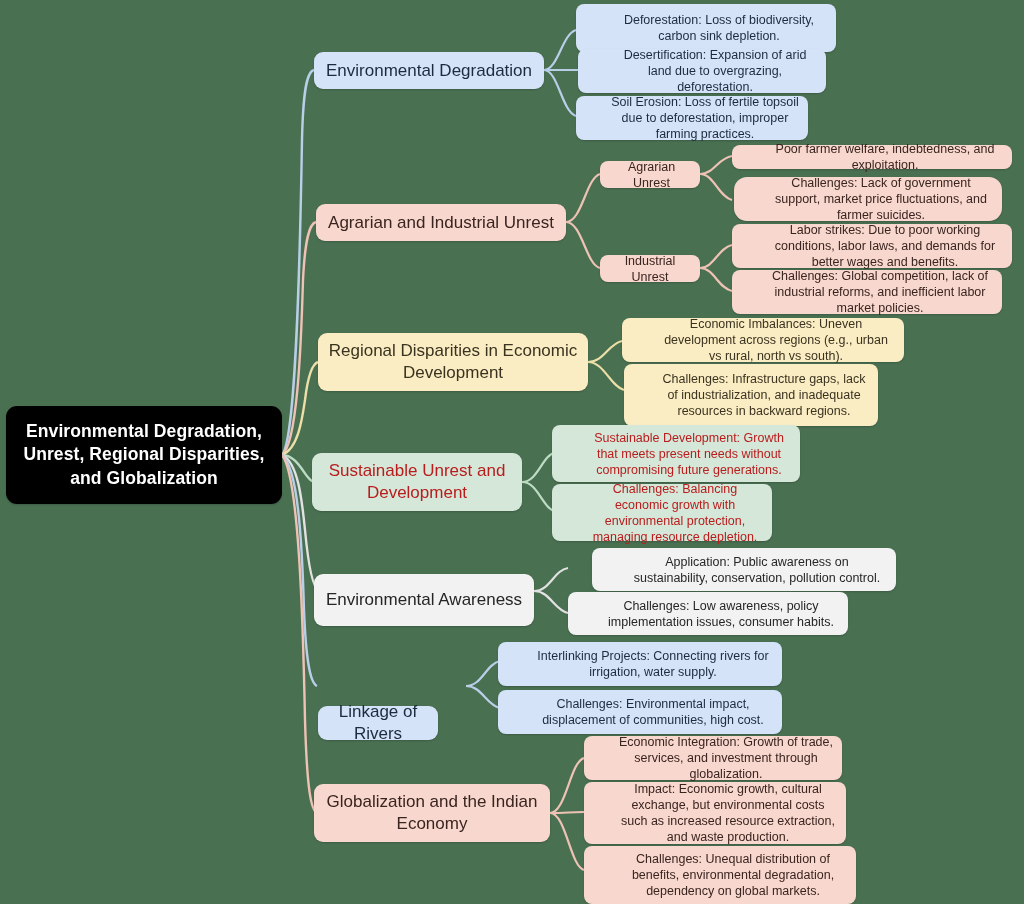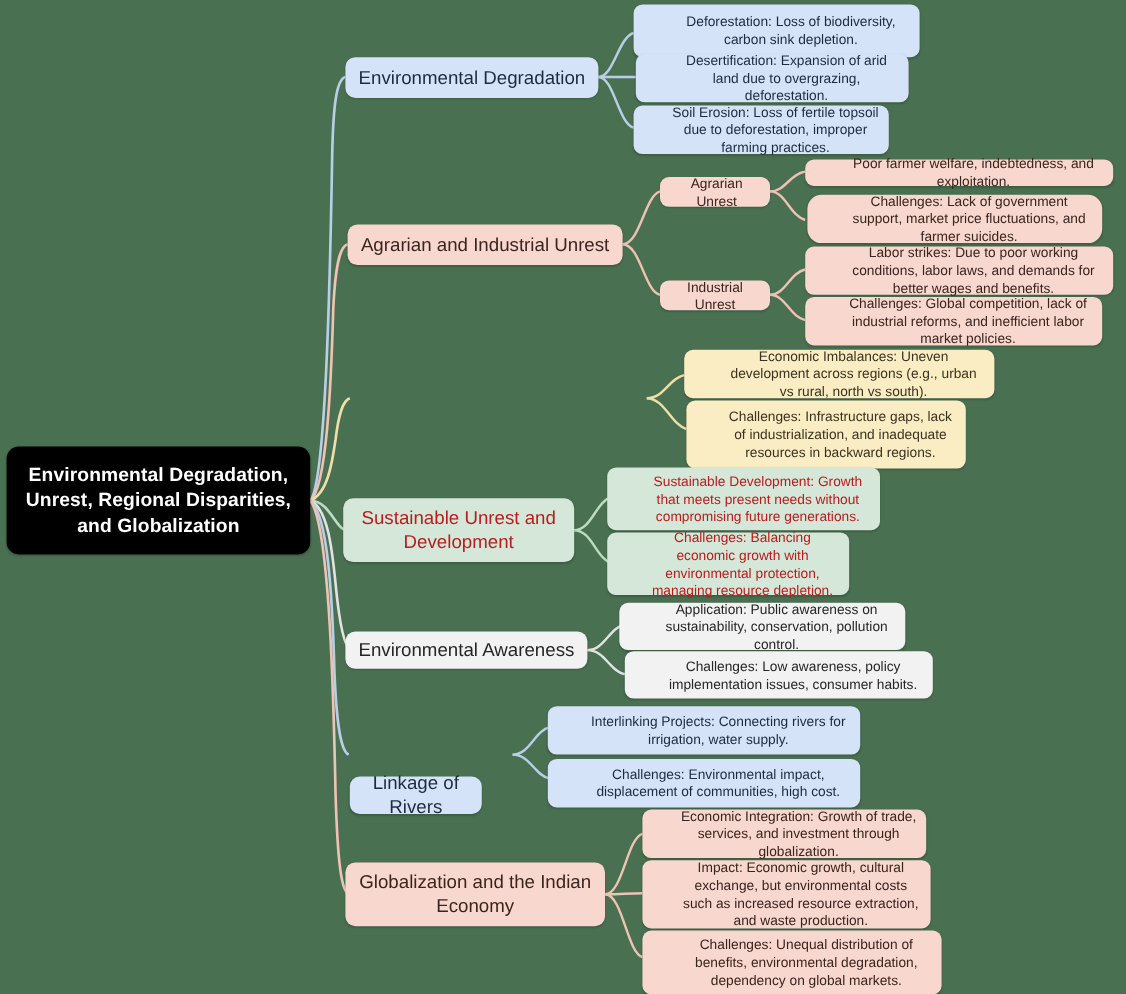--- a/index.html
+++ b/index.html
@@ -132,41 +132,44 @@
   <div class="node sub c-pink" style="left:600px; top:255px; width:100px; height:27px;">
     <span>Industrial Unrest</span>
   </div>
   <div class="node leaf c-pink" style="left:732px; top:224px; width:280px; height:44px;">
     <span>Labor strikes: Due to poor working conditions, labor laws, and demands for better wages and benefits.</span>
   </div>
   <div class="node leaf c-pink" style="left:732px; top:270px; width:270px; height:44px;">
     <span>Challenges: Global competition, lack of industrial reforms, and inefficient labor market policies.</span>
   </div>
 
+  <div class="node branch c-cream" style="left:318px; top:333px; width:270px; height:58px;">
+    <span>Regional Disparities in Economic Development</span>
+  </div>
   <div class="node leaf c-cream" style="left:622px; top:318px; width:282px; height:44px;">
     <span>Economic Imbalances: Uneven development across regions (e.g., urban vs rural, north vs south).</span>
   </div>
   <div class="node leaf c-cream" style="left:624px; top:364px; width:254px; height:62px;">
     <span>Challenges: Infrastructure gaps, lack of industrialization, and inadequate resources in backward regions.</span>
   </div>
 
   <div class="node branch c-mint" style="left:312px; top:453px; width:210px; height:58px;">
     <span>Sustainable Unrest and Development</span>
   </div>
   <div class="node leaf c-mint" style="left:552px; top:425px; width:248px; height:57px;">
     <span>Sustainable Development: Growth that meets present needs without compromising future generations.</span>
   </div>
   <div class="node leaf c-mint" style="left:552px; top:484px; width:220px; height:57px;">
     <span>Challenges: Balancing economic growth with environmental protection, managing resource depletion.</span>
   </div>
 
-  <div class="node branch c-gray" style="left:314px; top:574px; width:220px; height:34px;">
+  <div class="node branch c-gray" style="left:314px; top:574px; width:220px; height:52px;">
     <span>Environmental Awareness</span>
   </div>
-  <div class="node leaf c-gray" style="left:563px; top:548px; width:260px; height:43px;">
+  <div class="node leaf c-gray" style="left:592px; top:548px; width:304px; height:43px;">
     <span>Application: Public awareness on sustainability, conservation, pollution control.</span>
   </div>
   <div class="node leaf c-gray" style="left:568px; top:592px; width:280px; height:43px;">
     <span>Challenges: Low awareness, policy implementation issues, consumer habits.</span>
   </div>
 
   <div class="node branch c-blue" style="left:318px; top:706px; width:120px; height:34px;">
     <span>Linkage of Rivers</span>
   </div>
   <div class="node leaf c-blue" style="left:498px; top:642px; width:284px; height:44px;">

